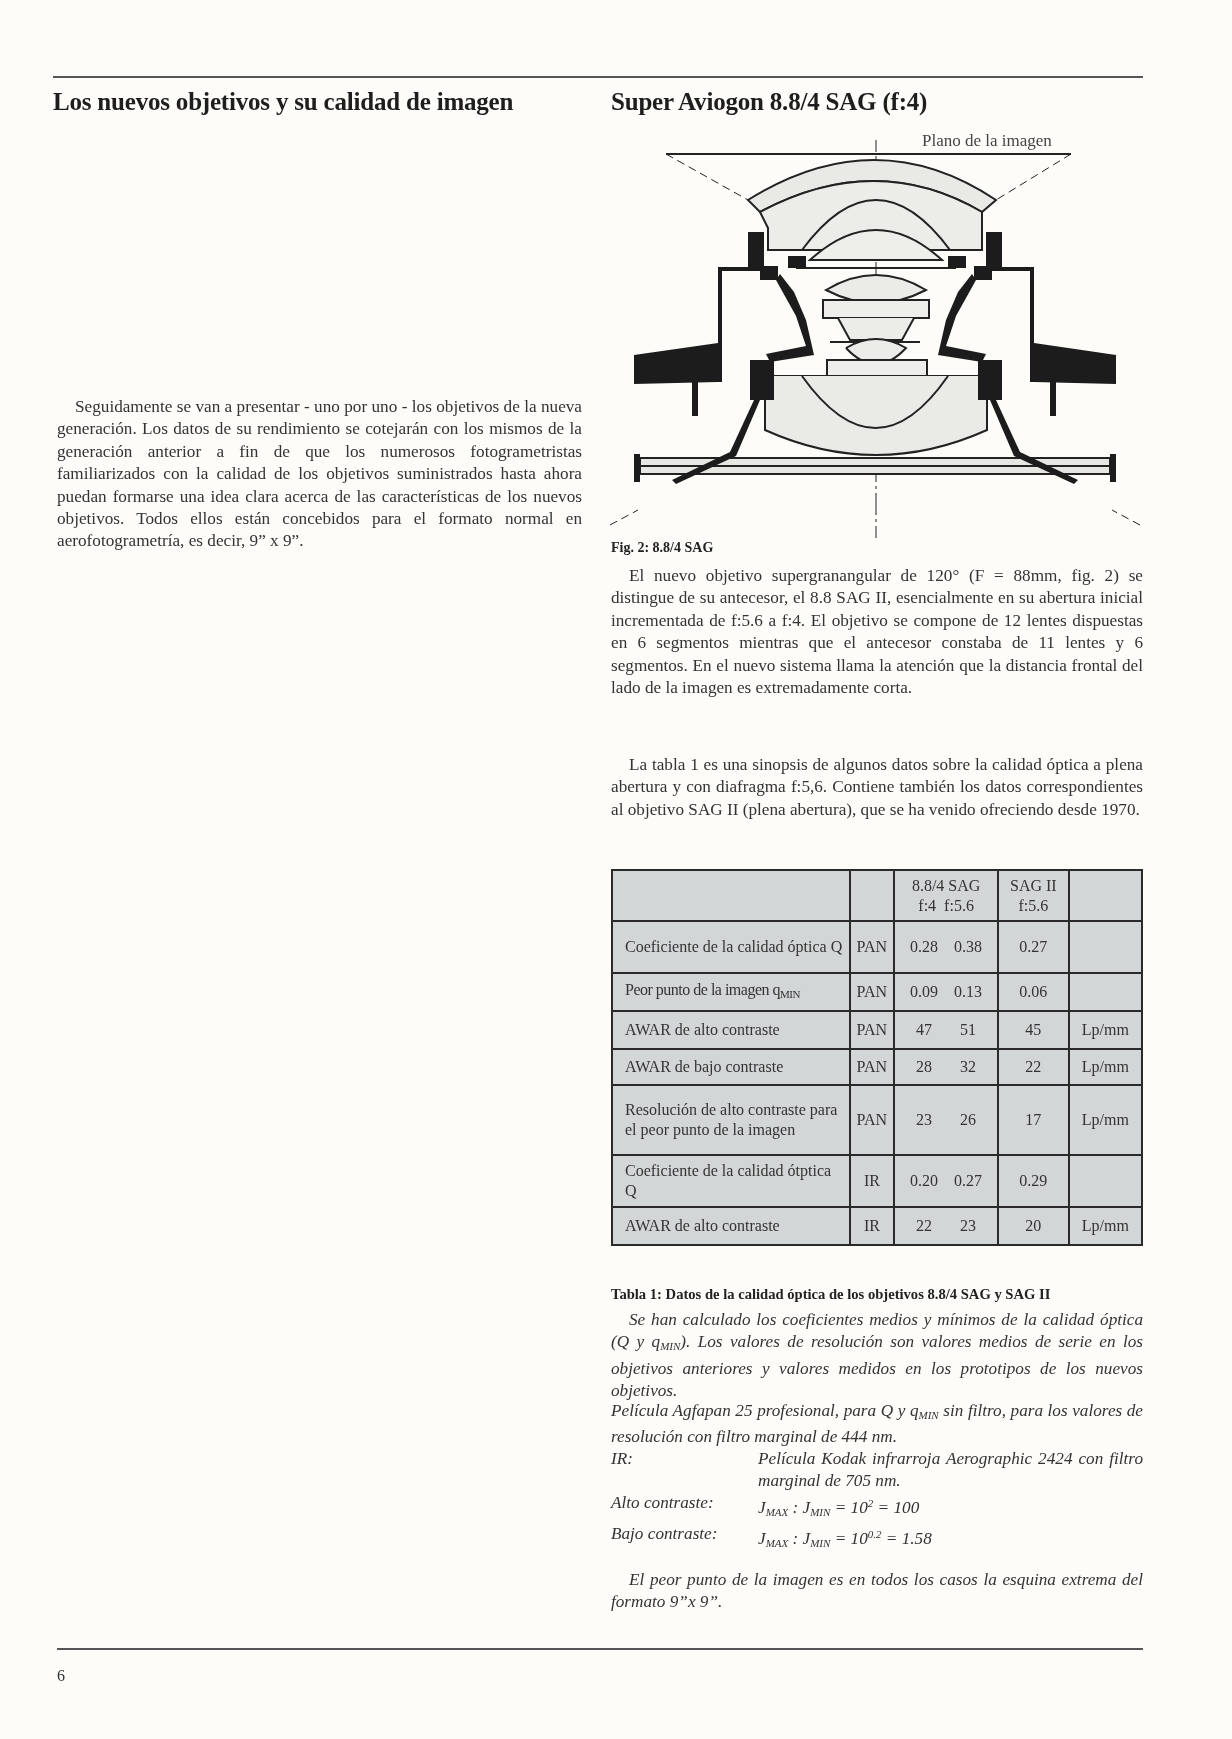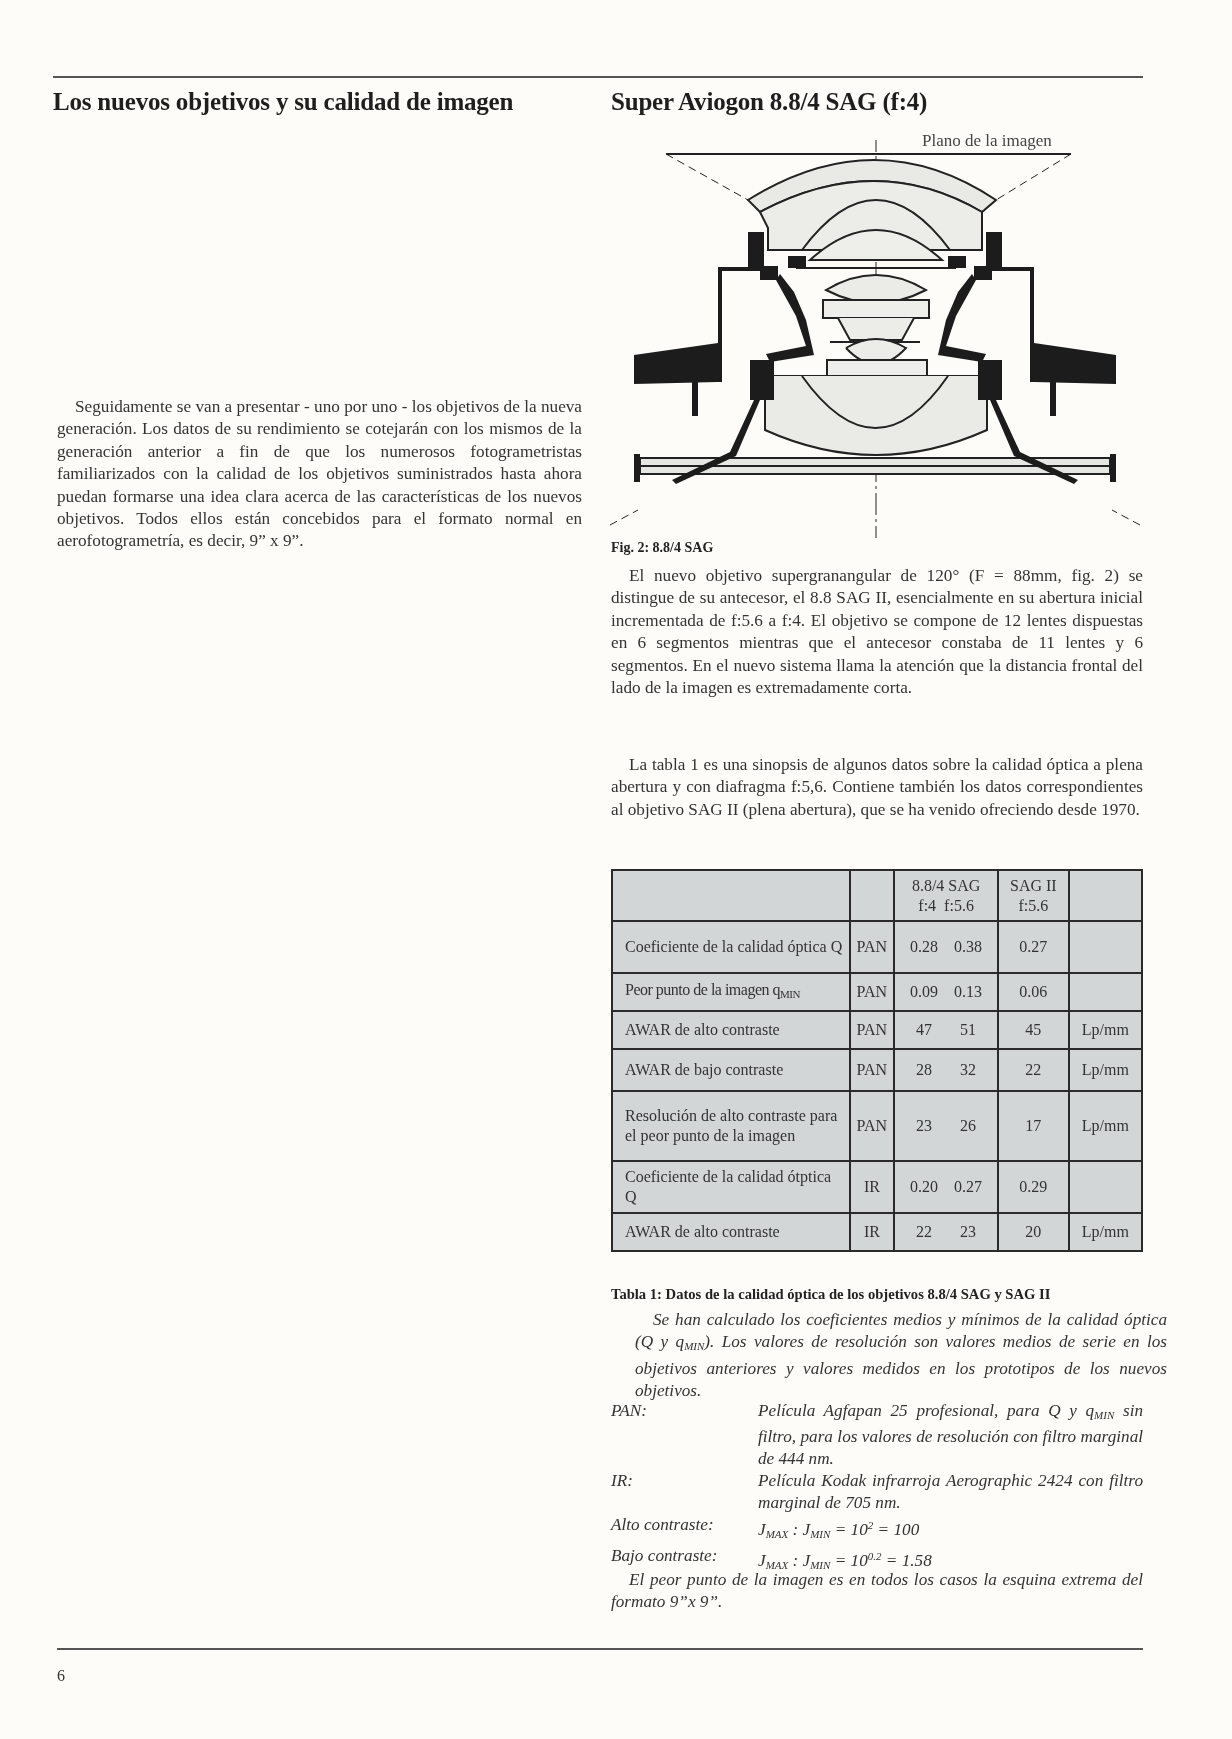--- a/index.html
+++ b/index.html
@@ -151,21 +151,21 @@
         <td class="num">0.06</td>
         <td class="num"></td>
       </tr>
       <tr style="height: 38px;">
         <td class="lbl"><span>AWAR de alto contraste</span></td>
         <td class="num">PAN</td>
         <td class="num" style="white-space: nowrap;"><span style="display: inline-block; width: 44px; text-align: center;">47</span><span style="display: inline-block; width: 44px; text-align: center;">51</span></td>
         <td class="num">45</td>
         <td class="num">Lp/mm</td>
       </tr>
-      <tr style="height: 42px;">
+      <tr style="height: 36px;">
         <td class="lbl"><span>AWAR de bajo contraste</span></td>
         <td class="num">PAN</td>
         <td class="num" style="white-space: nowrap;"><span style="display: inline-block; width: 44px; text-align: center;">28</span><span style="display: inline-block; width: 44px; text-align: center;">32</span></td>
         <td class="num">22</td>
         <td class="num">Lp/mm</td>
       </tr>
       <tr style="height: 70px; padding-left: 24px;">
         <td class="lbl"><span>Resolución de alto contraste para el peor punto de la imagen</span></td>
         <td class="num">PAN</td>
         <td class="num" style="white-space: nowrap;"><span style="display: inline-block; width: 44px; text-align: center;">23</span><span style="display: inline-block; width: 44px; text-align: center;">26</span></td>
@@ -184,27 +184,26 @@
         <td class="num">IR</td>
         <td class="num" style="white-space: nowrap;"><span style="display: inline-block; width: 44px; text-align: center;">22</span><span style="display: inline-block; width: 44px; text-align: center;">23</span></td>
         <td class="num">20</td>
         <td class="num">Lp/mm</td>
       </tr>
     </tbody>
 </table>
 
 <div class="cap" style="left:611px; top:1286px; font-size:14.6px;">Tabla 1: Datos de la calidad óptica de los objetivos 8.8/4 SAG y SAG II</div>
 
-<div class="ital" style="left:611px; top:1309px; width:532px; text-align:justify;margin-left:24px;">
+<div class="ital" style="left:611px; top:1309px; width:532px; text-align:justify;">
   <span class="ind" style="display:inline-block;width:18px;"></span><span>Se han calculado los coeficientes medios y mínimos de la calidad óptica (Q y q</span><sub>MIN</sub><span>). Los valores de resolución son valores medios de serie en los objetivos anteriores y valores medidos en los prototipos de los nuevos objetivos.</span>
 </div>
 
 <div class="defs" style="left:611px; top:1400px; width:532px;">
   <div class="row">
-    <span class="k">PAN:</span>
     <span class="v"><span>Película Agfapan 25 profesional, para Q y q</span><sub>MIN</sub><span> sin filtro, para los valores de resolución con filtro marginal de 444 nm.</span></span>
   </div>
   <div class="row">
     <span class="k">IR:</span>
     <span class="v">Película Kodak infrarroja Aerographic 2424 con filtro marginal de 705 nm.</span>
   </div>
   <div class="row">
     <span class="k">Alto contraste:</span>
     <span class="v" style="text-align:left;"><span>J</span><sub>MAX</sub><span> : J</span><sub>MIN</sub><span> = 10</span><sup>2</sup><span> = 100</span></span>
   </div>

